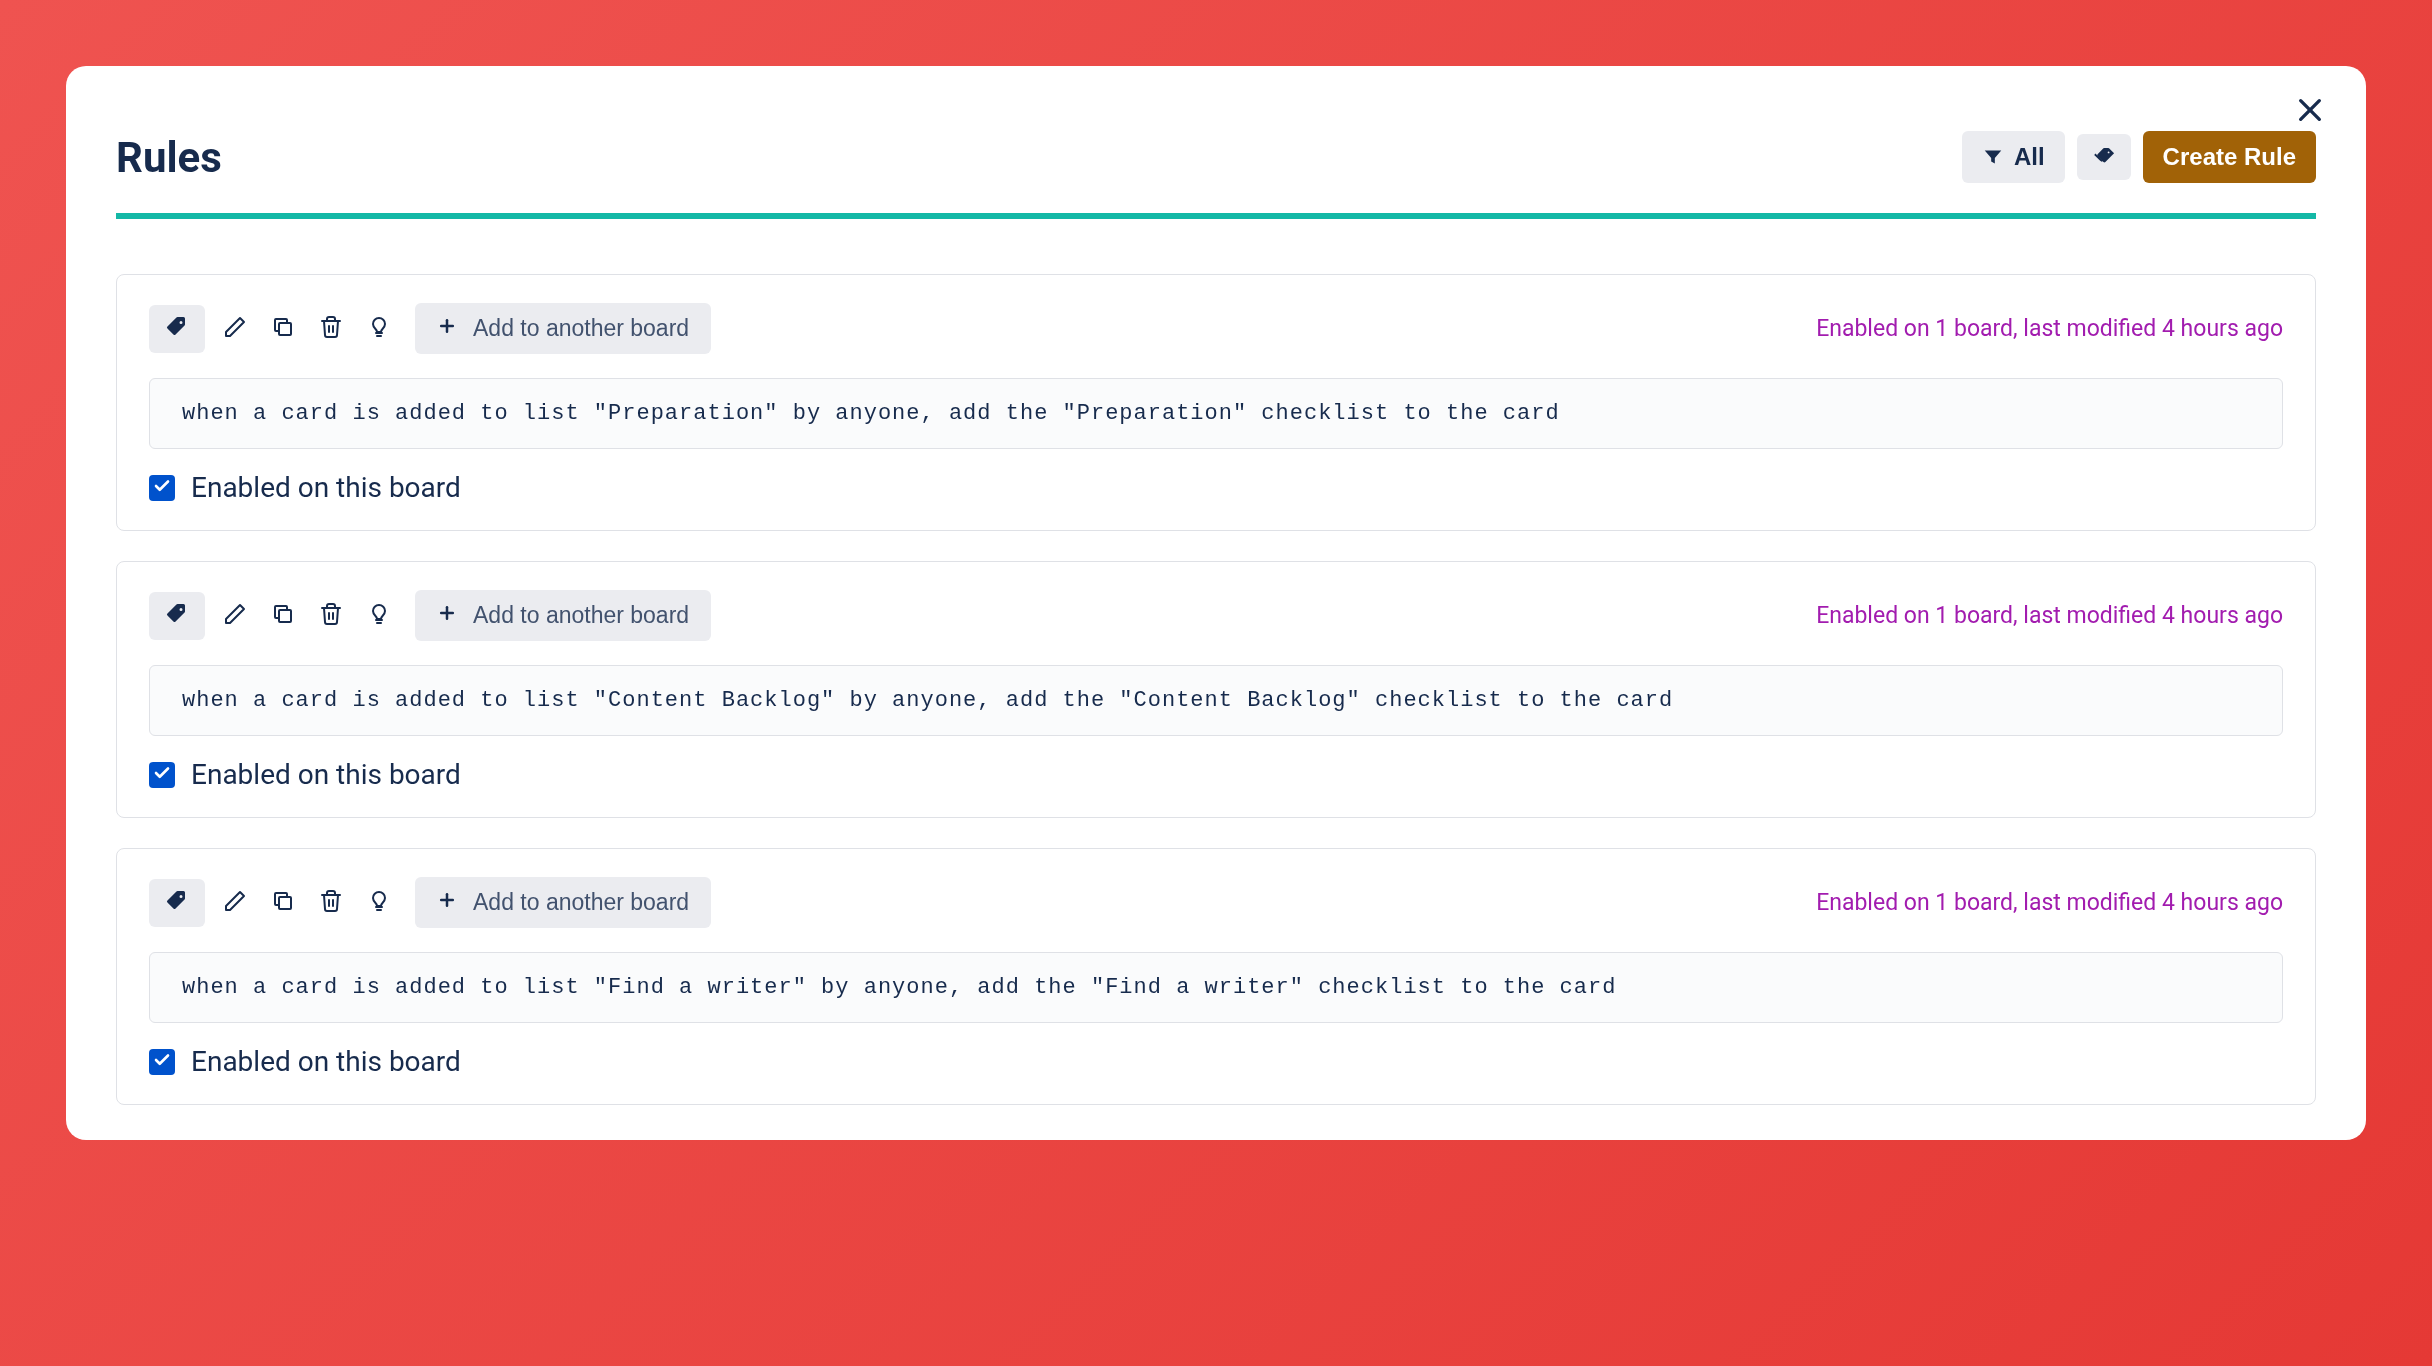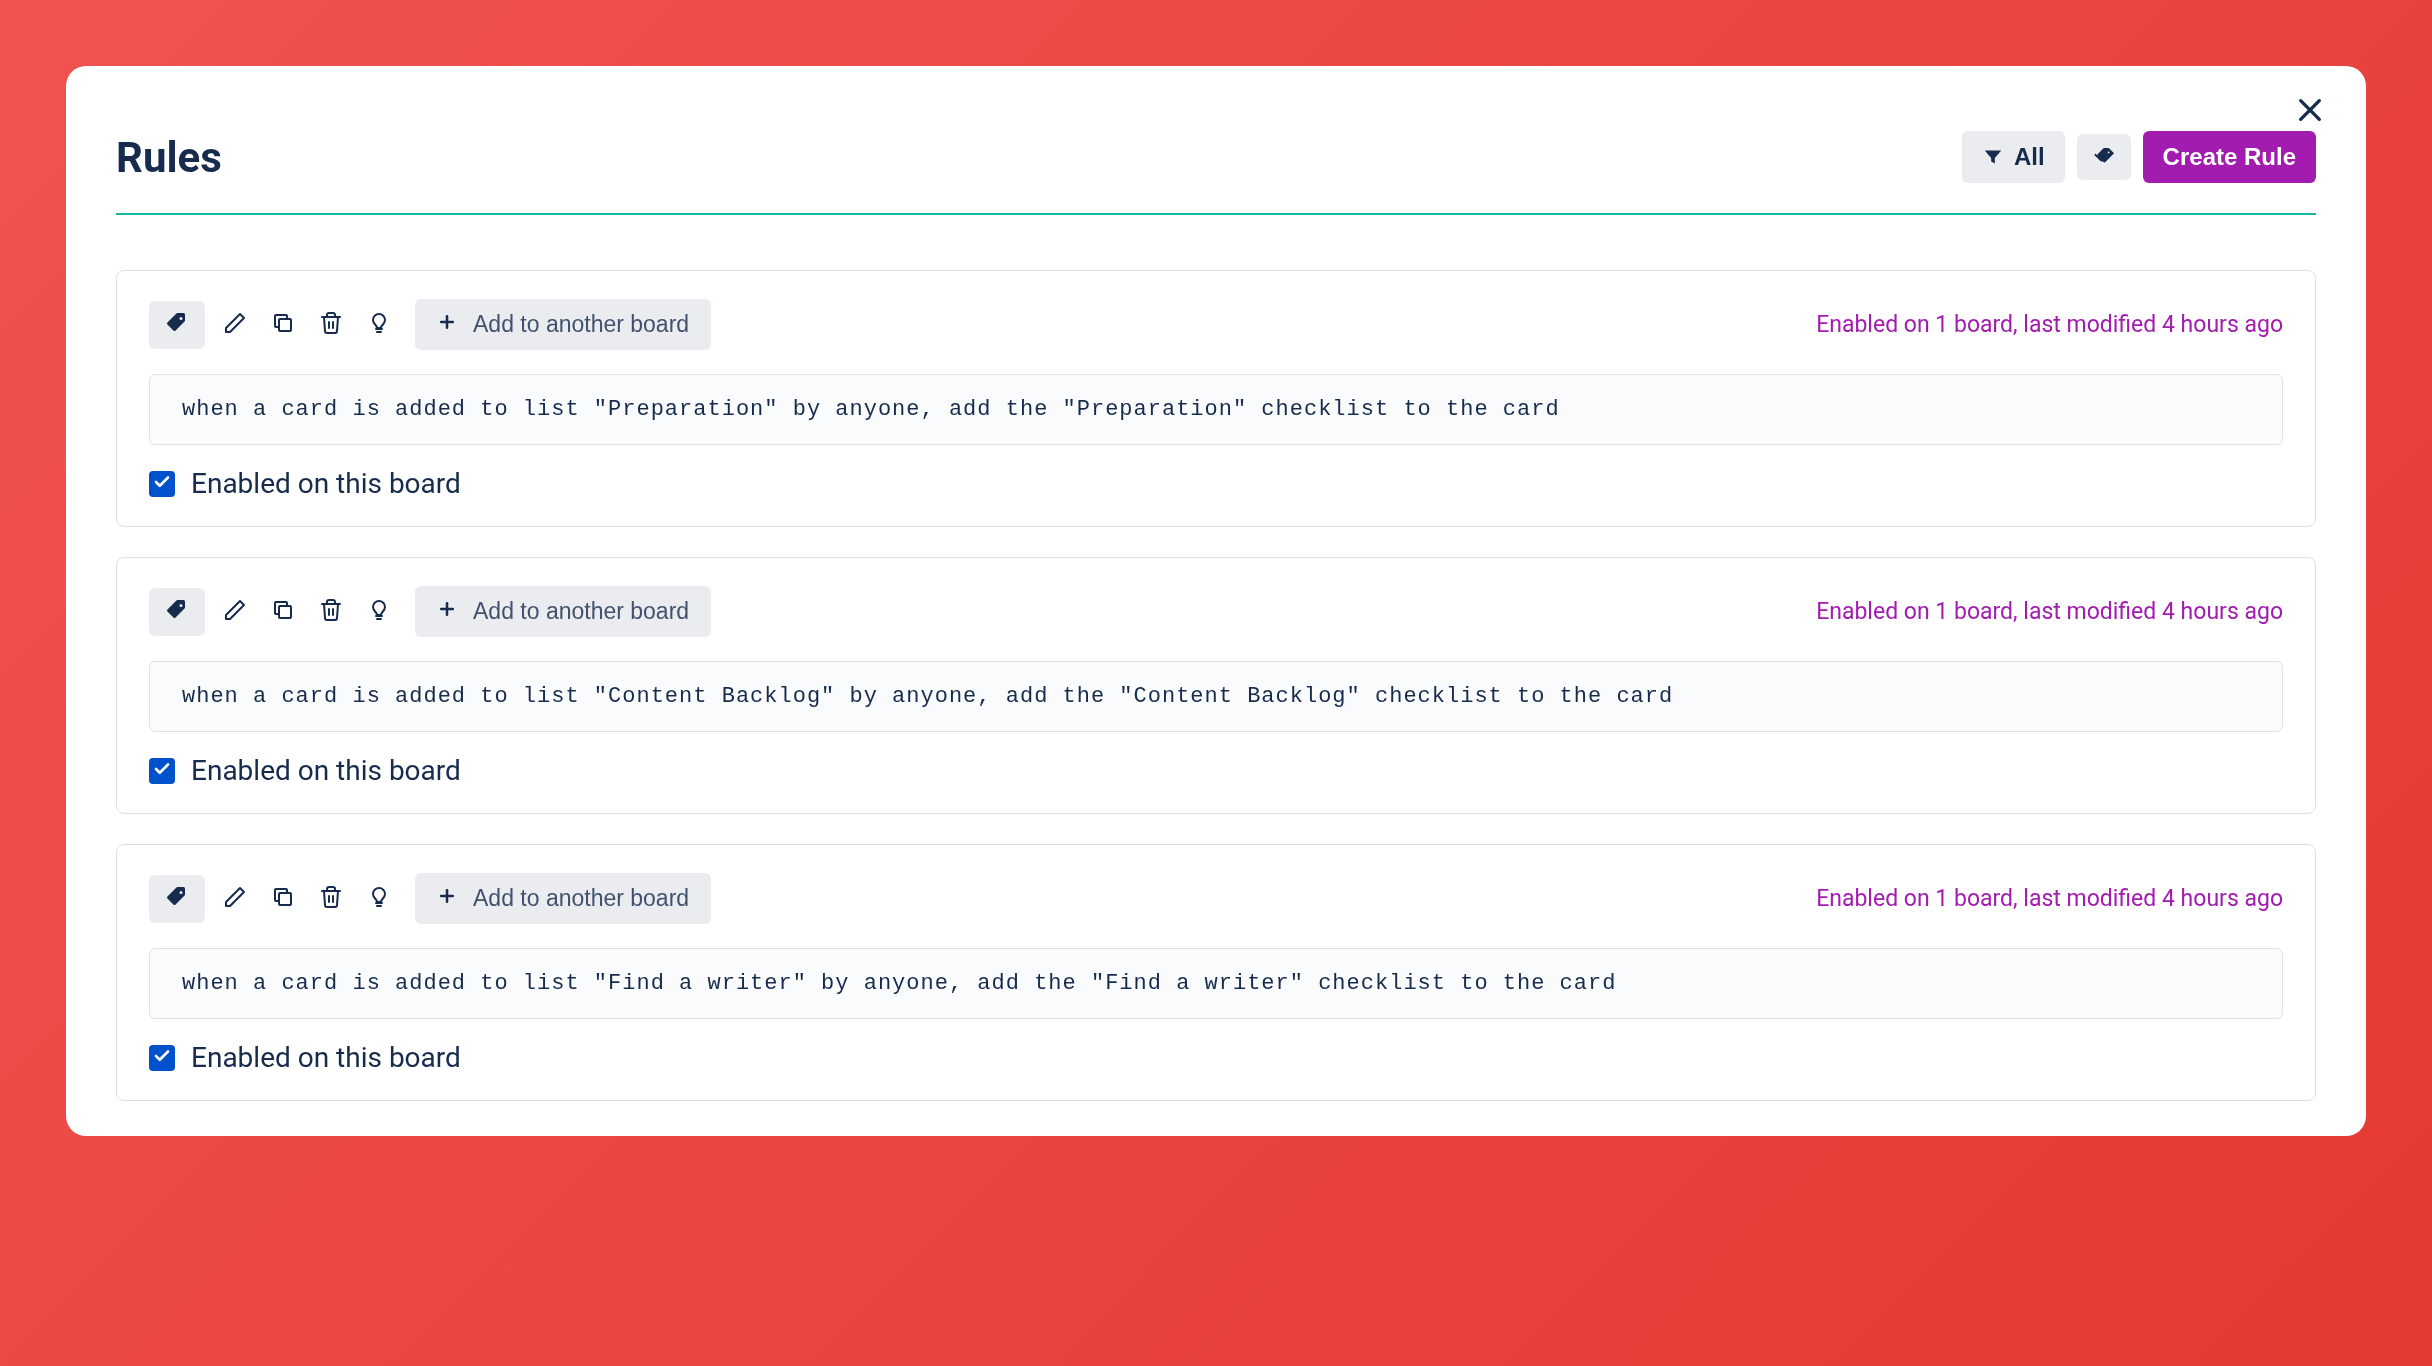--- a/index.html
+++ b/index.html
@@ -38,21 +38,21 @@
     .close-btn svg {
       width: 32px;
       height: 32px;
     }
 
     .header {
       display: flex;
       align-items: center;
       justify-content: space-between;
       padding-bottom: 30px;
-      border-bottom: 2px solid #14b8a6;
+      border-bottom: 6px solid #14b8a6;
       margin-bottom: 55px;
       margin-top: 25px;
     }
 
     .title {
       font-size: 42px;
       font-weight: 700;
       color: #172b4d;
     }
 
@@ -79,21 +79,21 @@
     .btn svg {
       width: 22px;
       height: 22px;
     }
 
     .btn-icon-only {
       padding: 12px 16px;
     }
 
     .btn-primary {
-      background: #a21caf;
+      background: #a16207;
       color: #fff;
     }
 
     .rules-list {
       display: flex;
       flex-direction: column;
       gap: 30px;
     }
 
     .rule-card {

